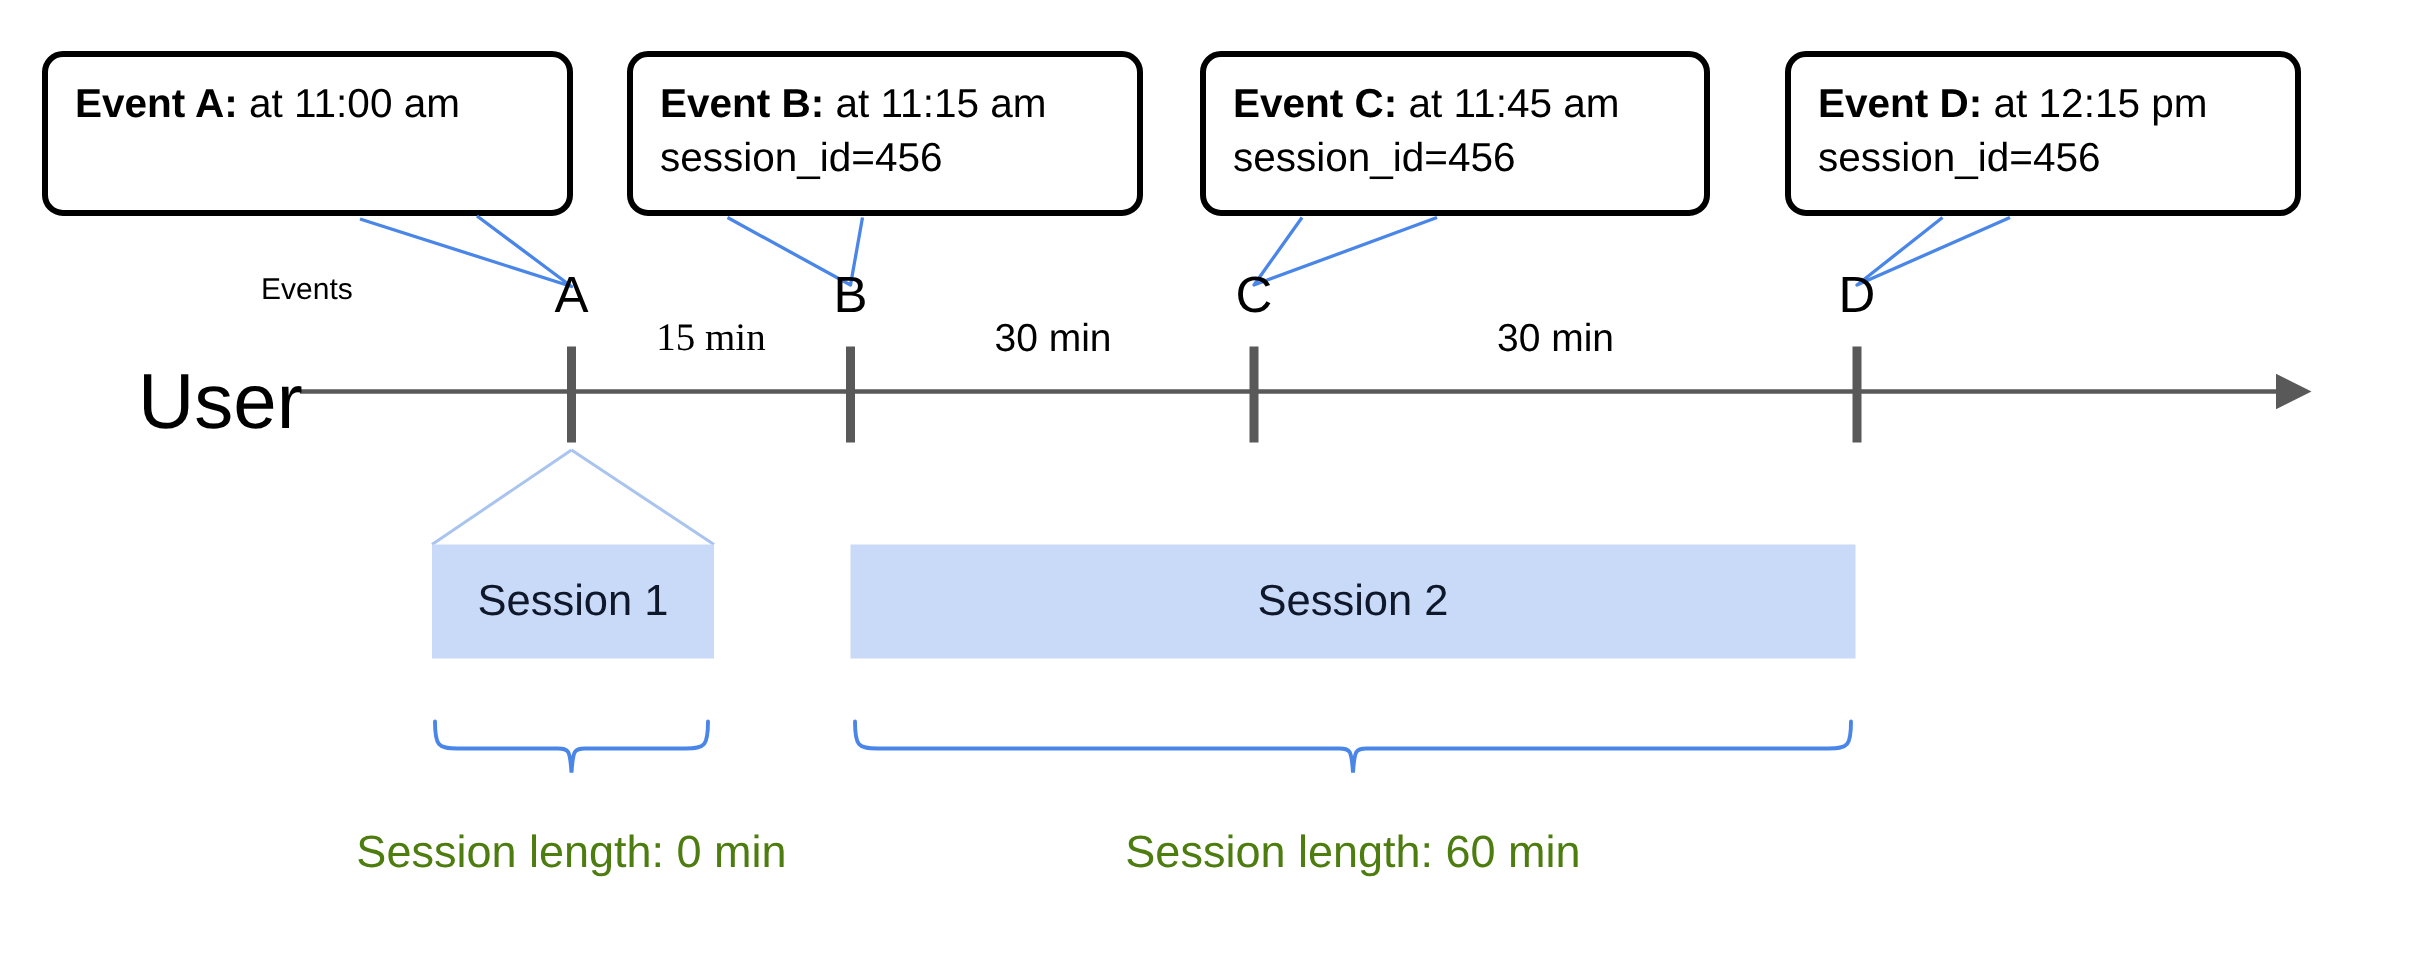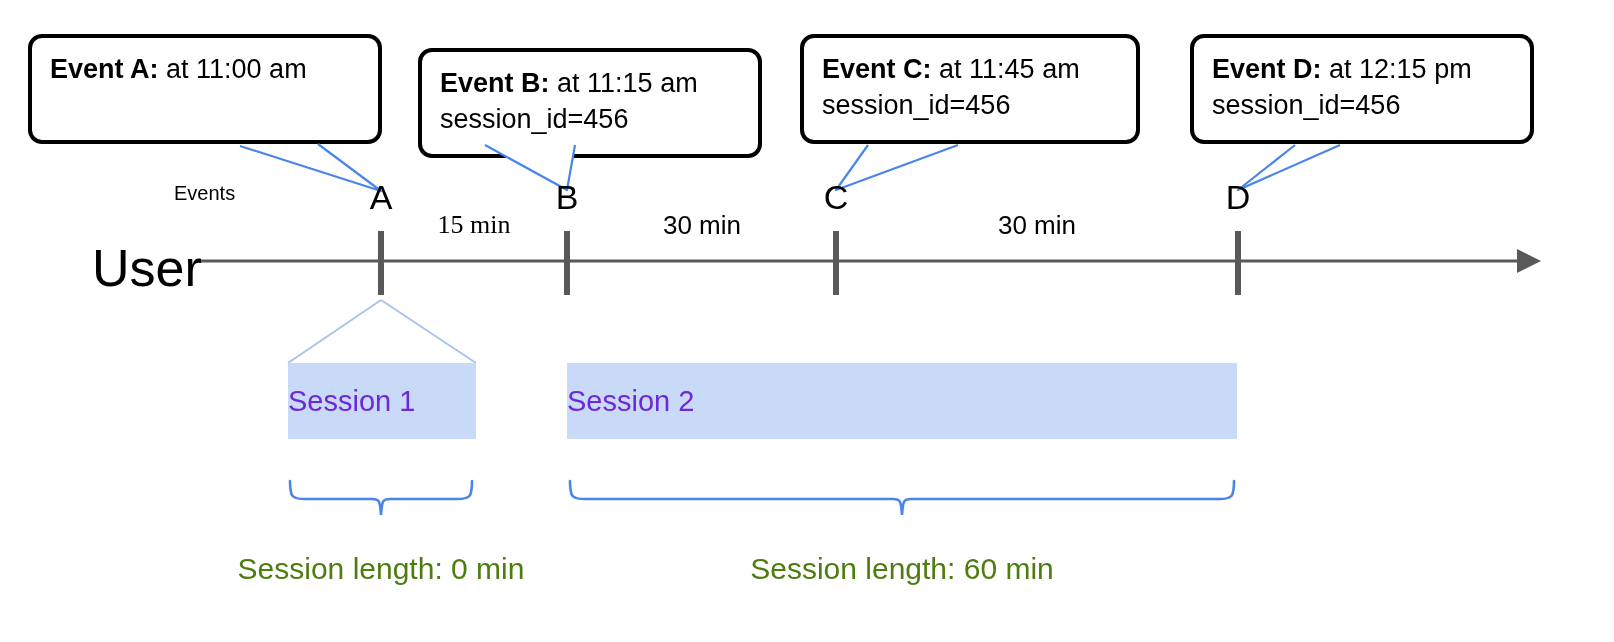--- a/index.html
+++ b/index.html
@@ -66,44 +66,44 @@
     font-size: 52px;
     color: #000000;
     white-space: nowrap;
   }
   .session-box {
     position: absolute;
     box-sizing: border-box;
     background: #c9daf8;
     display: flex;
     align-items: center;
-    justify-content: flex-start;
+    justify-content: center;
     font-size: 29px;
-    color: #6d28d9;
+    color: #0f172a;
     white-space: nowrap;
   }
   .len-label {
     position: absolute;
     font-size: 30px;
     color: #4d7c0f;
     white-space: nowrap;
     text-align: center;
   }
 </style>
 </head>
 <body>
 
 <div id="stage">
 
   <div class="callout-box" style="left:28px; top:34px; width:354px; height:110px;">
     <span class="lead">Event A:</span>
     <span>at 11:00 am</span><br>
   </div>
 
-  <div class="callout-box" style="left:418px; top:48px; width:344px; height:110px;">
+  <div class="callout-box" style="left:418px; top:34px; width:344px; height:110px;">
     <span class="lead">Event B:</span>
     <span>at 11:15 am</span><br>
     <span>session_id=456</span>
   </div>
 
   <div class="callout-box" style="left:800px; top:34px; width:340px; height:110px;">
     <span class="lead">Event C:</span>
     <span>at 11:45 am</span><br>
     <span>session_id=456</span>
   </div>

